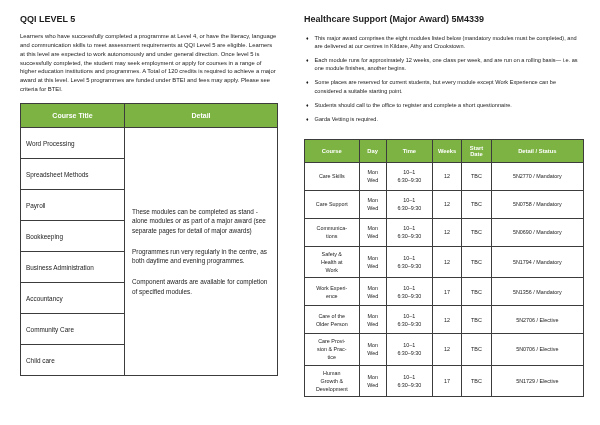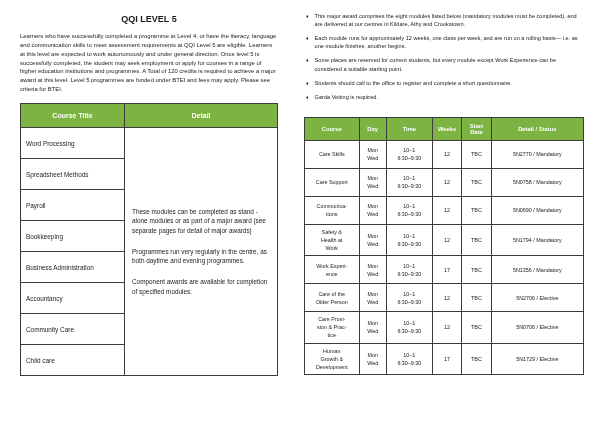--- a/index.html
+++ b/index.html
@@ -4,21 +4,21 @@
 <style>
   * { margin:0; padding:0; box-sizing:border-box; }
   html,body { width:600px; height:425px; background:#ffffff; overflow:hidden;
               font-family:"Liberation Sans", sans-serif; color:#1c1c1c; }
   .page { display:flex; width:600px; height:425px; padding:10px 16px 8px 20px; gap:26px; }
 
   
   .col-left { width:258px; flex:0 0 258px; display:flex; flex-direction:column; }
   .col-right { flex:1; display:flex; flex-direction:column; }
 
-  .title { text-align:center; font-weight:bold; font-size:9px; margin:4px 0 8px 0; }
+  .title { text-align:left; font-weight:bold; font-size:9px; margin:4px 0 8px 0; }
 
   .intro { font-size:5.9px; line-height:1.5; text-align:left; margin-bottom:9px; }
 
   table { border-collapse:collapse; width:100%; }
   th, td { border:1px solid #3c3c3c; }
   th { background:var(--green, #7CB342); color:#ffffff; font-weight:bold; }
 
   
   .left-table th { font-size:7px; padding:8px 4px; text-align:center; }
   .left-table td { font-size:6.4px; padding:4px 5px; height:31px; vertical-align:middle; }
@@ -86,20 +86,21 @@
             <td>Community Care</td>
           </tr>
           <tr>
             <td>Child care</td>
           </tr>
         </tbody>
     </table>
   </div>
 
   <div class="col-right">
+    <div class="title">Healthcare Support (Major Award) 5M4339</div>
 
     <ul class="bullets" id="bullet-list">
         <li>
           <span class="diamond">♦</span>
           <span>This major award comprises the eight modules listed below (mandatory modules must be completed), and are delivered at our centres in Kildare, Athy and Crookstown.</span>
         </li>
         <li>
           <span class="diamond">♦</span>
           <span>Each module runs for approximately 12 weeks, one class per week, and are run on a rolling basis— i.e. as one module finishes, another begins.</span>
         </li>

